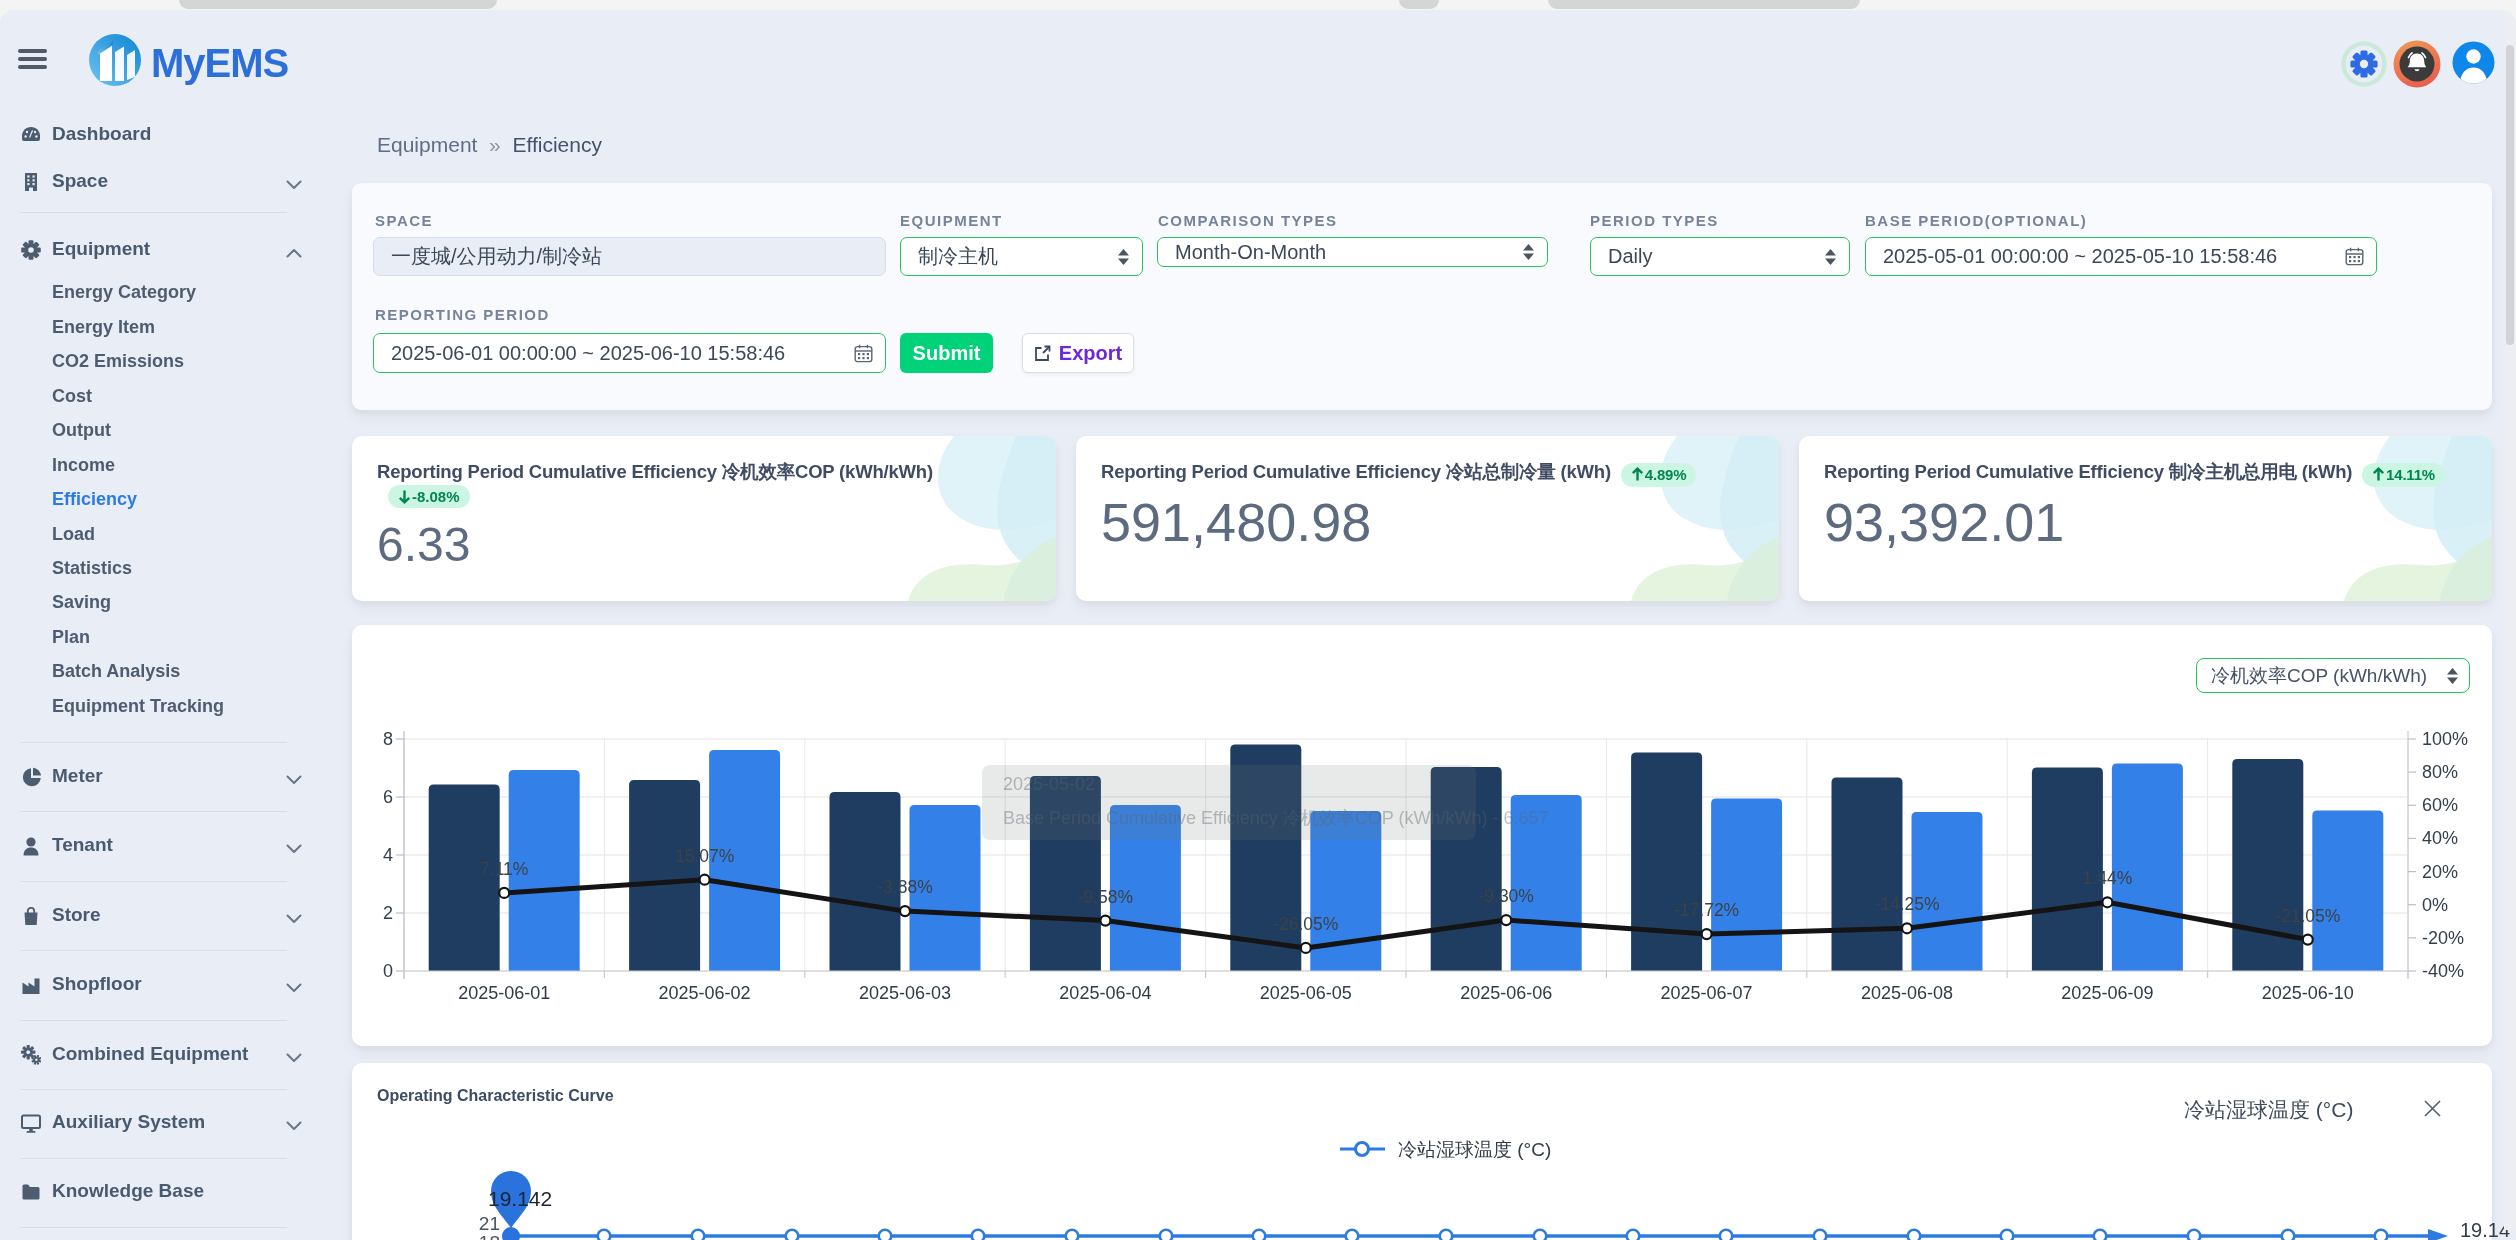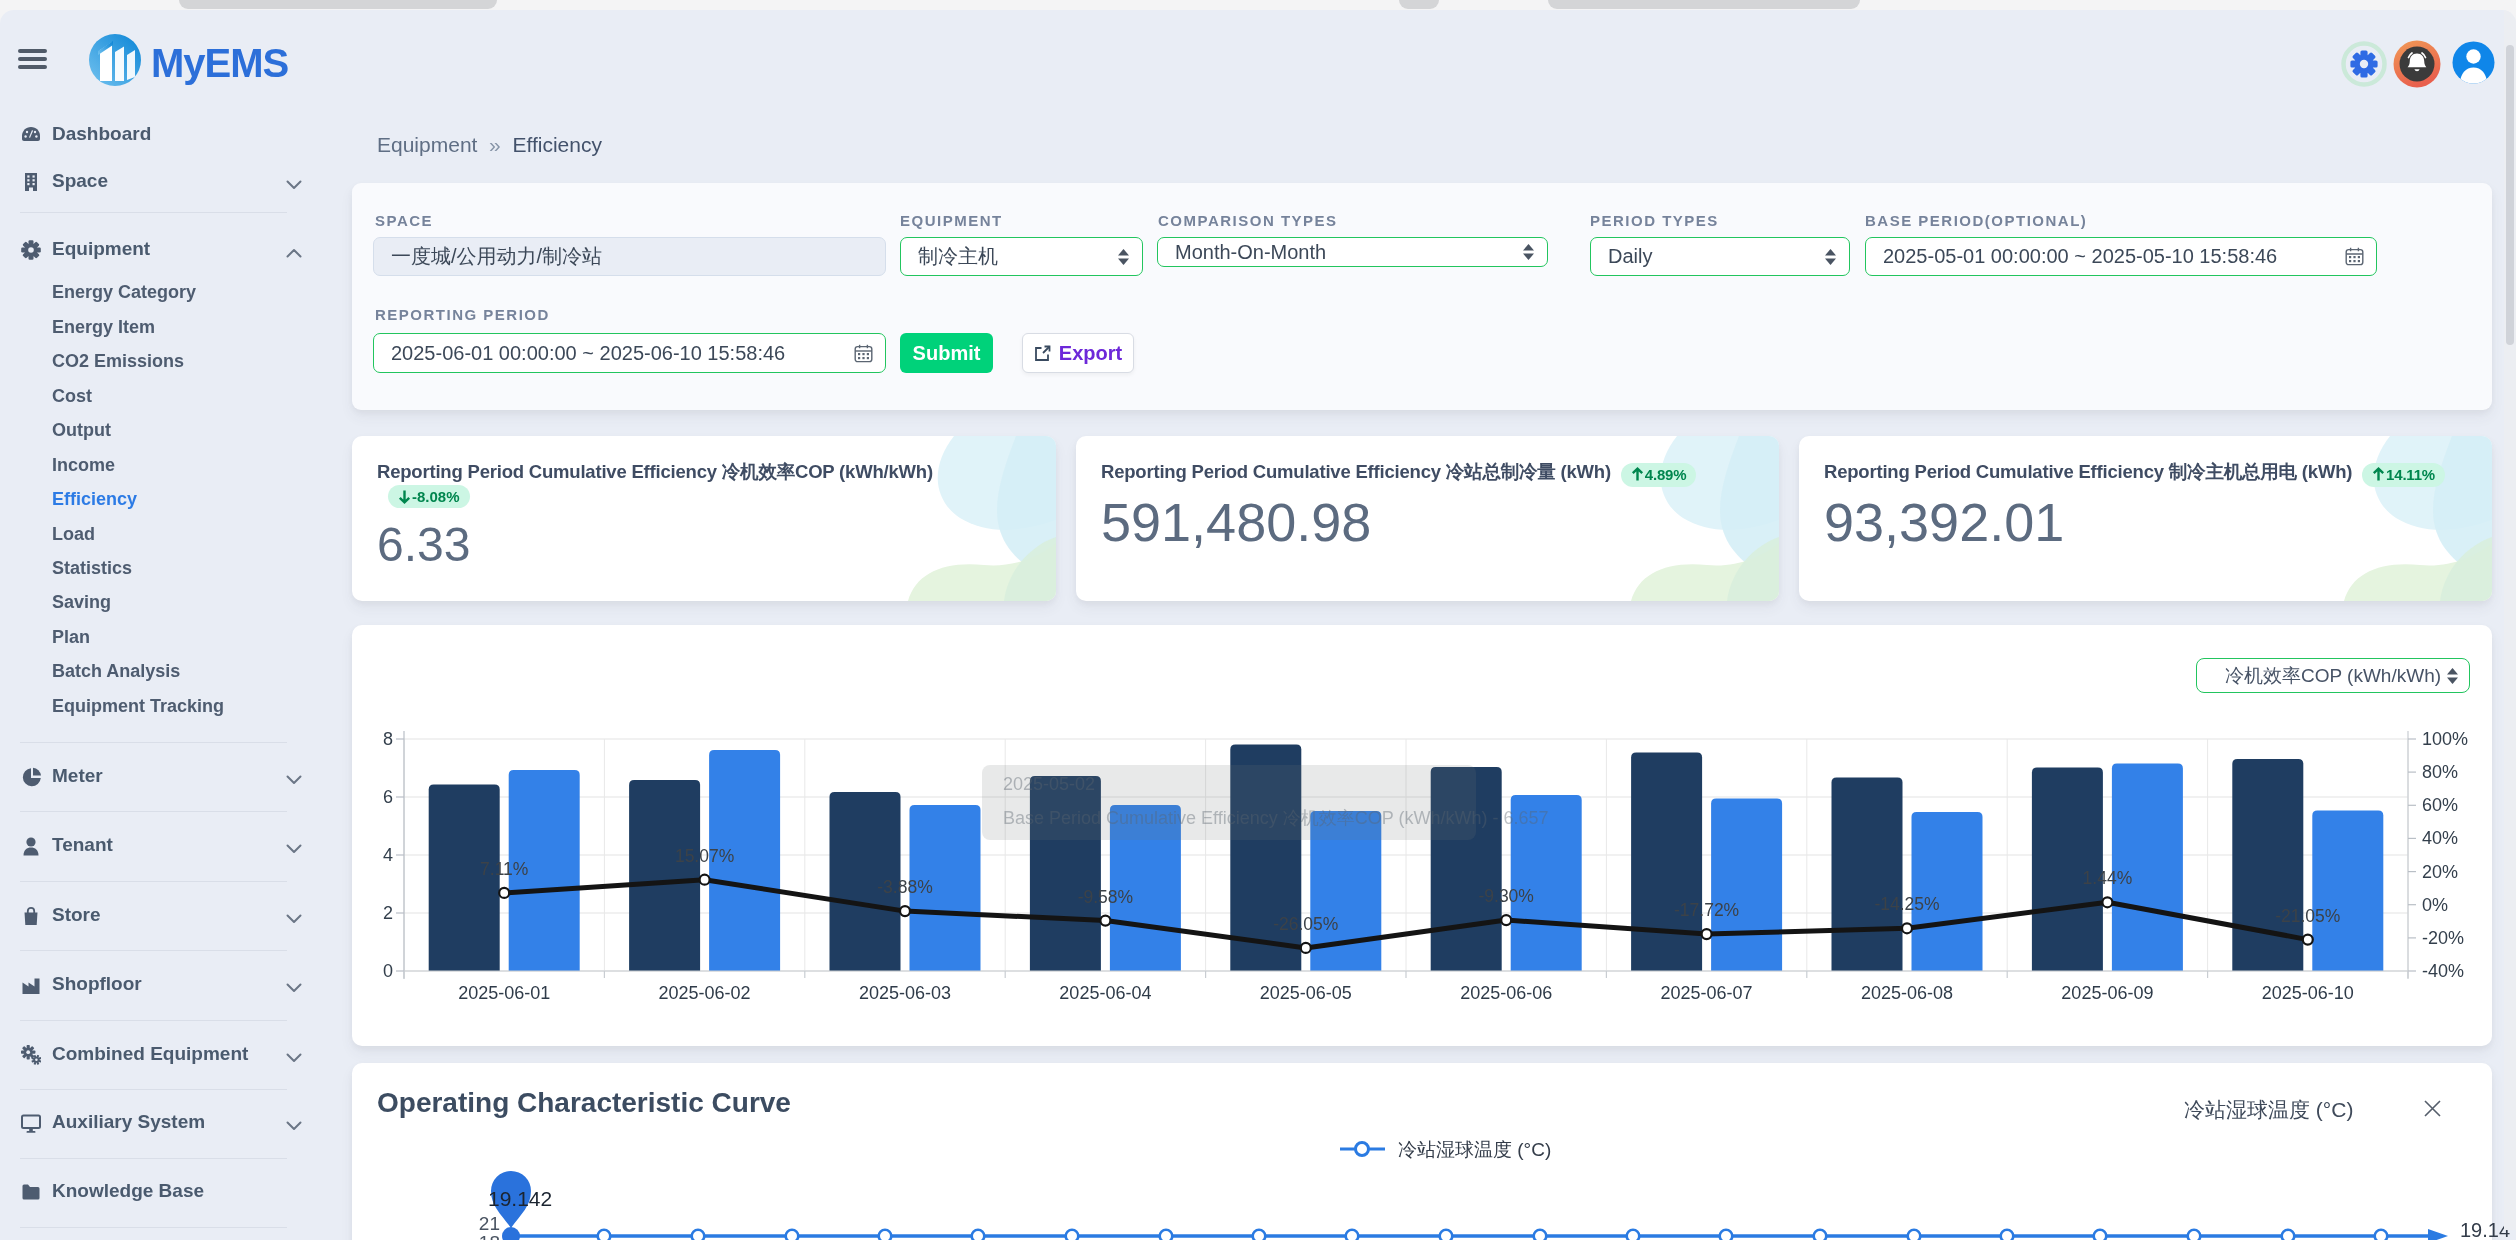--- a/index.html
+++ b/index.html
@@ -492,21 +492,21 @@
         <circle cx="1555.0" cy="303.3" r="5" fill="#fff" stroke="#141414" stroke-width="2.2"></circle>
         <text x="1555.0" y="285.3" font-size="17.5" fill="#3c4248" text-anchor="middle">-14.25%</text>
         <circle cx="1755.4" cy="277.3" r="5" fill="#fff" stroke="#141414" stroke-width="2.2"></circle>
         <text x="1755.4" y="259.3" font-size="17.5" fill="#3c4248" text-anchor="middle">1.44%</text>
         <circle cx="1955.8" cy="314.6" r="5" fill="#fff" stroke="#141414" stroke-width="2.2"></circle>
         <text x="1955.8" y="296.6" font-size="17.5" fill="#3c4248" text-anchor="middle">-21.05%</text>
         <rect x="630" y="140" width="494" height="75" rx="8" fill="#6f7479" opacity="0.16"></rect>
         <text x="651" y="165" font-size="18" fill="#5a646e" opacity="0.42">2025-05-02</text>
         <text x="651" y="199" font-size="18" fill="#5a646e" opacity="0.4">Base Period Cumulative Efficiency 冷机效率COP (kWh/kWh) - 6.657</text>
       </svg>
-<div class="inp" style="left:2196px;top:658px;width:274px;height:35px;border-radius:8px;padding-left:28px;font-size:19px;color:#475366;">冷机效率COP (kWh/kWh)<span style="margin-left:auto;margin-right:10px;display:flex;">
+<div class="inp" style="left:2196px;top:658px;width:274px;height:35px;border-radius:8px;padding-left:14px;font-size:19px;color:#475366;">冷机效率COP (kWh/kWh)<span style="margin-left:auto;margin-right:10px;display:flex;">
           <svg width="13" height="18" viewBox="0 0 13 18" style="flex:none">
             <polygon points="6.5,1 12,7.5 1,7.5" fill="#4a5462"></polygon>
             <polygon points="6.5,17 12,10.5 1,10.5" fill="#4a5462"></polygon>
           </svg>
         </span></div>
 
 <div class="card" style="left:352px;top:1063px;width:2140px;height:200px;border-radius:10px 10px 0 0;"></div>
 <svg class="abs" style="left:352px;top:1063px" width="2164" height="177" viewBox="0 0 2164 177">
         <line x1="988" y1="86" x2="1033" y2="86" stroke="#2b7be2" stroke-width="3"></line>
         <circle cx="1010" cy="86" r="6.5" fill="#fff" stroke="#2b7be2" stroke-width="3"></circle>
@@ -533,21 +533,21 @@
         <circle cx="1748" cy="173" r="6.3" fill="#fff" stroke="#2b7be2" stroke-width="2.6"></circle>
         <circle cx="1842" cy="173" r="6.3" fill="#fff" stroke="#2b7be2" stroke-width="2.6"></circle>
         <circle cx="1936" cy="173" r="6.3" fill="#fff" stroke="#2b7be2" stroke-width="2.6"></circle>
         <circle cx="2029" cy="173" r="6.3" fill="#fff" stroke="#2b7be2" stroke-width="2.6"></circle>
         <path d="M159,165 C149,151 139,143 139,128 a20,20 0 1 1 40,0 C179,143 169,151 159,165 Z" fill="#2a72dc"></path>
         <text x="136" y="143" font-size="21" fill="#1b2430">19.142</text>
         <text x="148" y="167" font-size="19" fill="#4a5462" text-anchor="end">21</text>
         <text x="148" y="186" font-size="19" fill="#4a5462" text-anchor="end">18</text>
         <text x="2108" y="174" font-size="20" fill="#333c49">19.14</text>
       </svg>
-<div class="abs" style="left:377px;top:1087px;font-size:28px;font-weight:700;color:#3c4c61;">Operating Characteristic Curve</div>
+<div class="abs" style="left:377px;top:1087px;font-size:16px;font-weight:700;color:#3c4c61;">Operating Characteristic Curve</div>
 <div class="abs" style="left:2184px;top:1096px;font-size:21px;color:#3f4a5a;">冷站湿球温度 (°C)</div>
 <svg class="abs" style="left:2424px;top:1100px" width="17" height="17" viewBox="0 0 17 17">
         <path d="M1,1 L16,16 M16,1 L1,16" stroke="#555e6b" stroke-width="1.6"></path>
       </svg>
 
 <div class="abs" style="left:2504px;top:0;width:12px;height:1230px;background:#eceef2;"></div>
 <div class="abs" style="left:2506px;top:45px;width:8px;height:300px;background:#d0d3d9;border-radius:4px;"></div>
 </div>
   </div>
 

